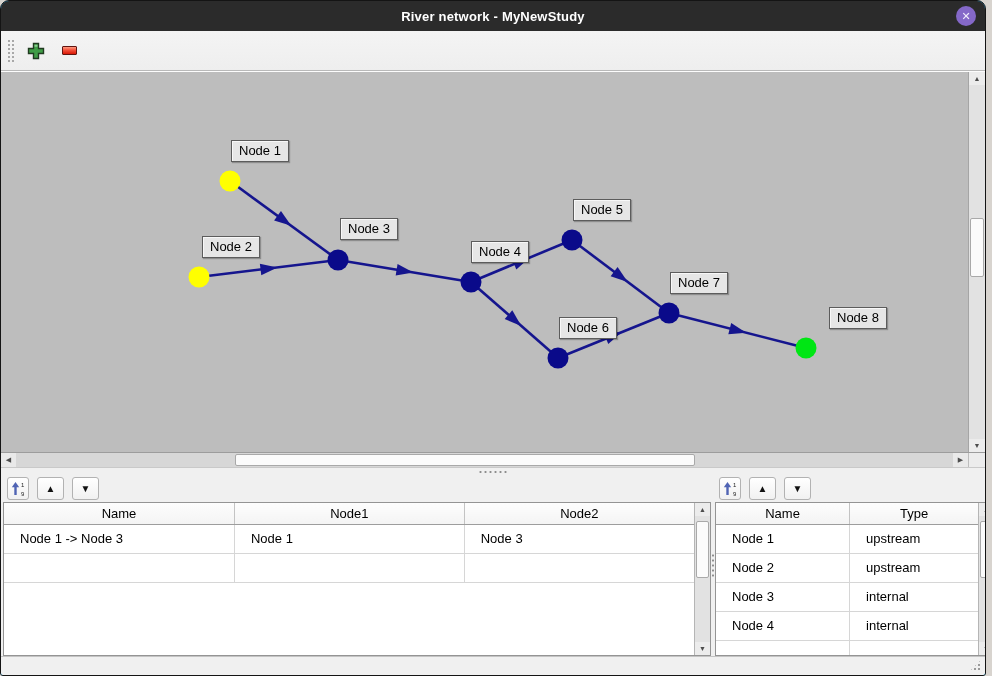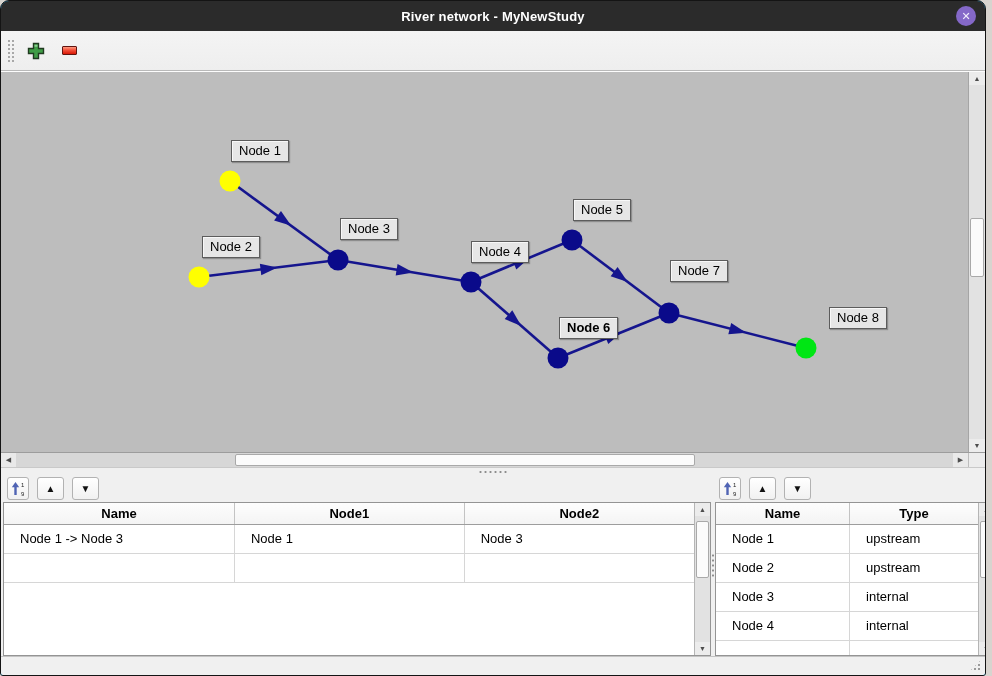--- a/index.html
+++ b/index.html
@@ -59,21 +59,21 @@
   .pane-right{flex:1;}
   .pane-toolbar{height:27px;display:flex;align-items:center;padding-left:6px;gap:8px;flex:0 0 auto;}
   .pane-right .pane-toolbar{padding-left:4px;}
   .sq-btn{height:23px;background:linear-gradient(#ffffff,#f1f1f1);border:1px solid #b2b2b2;
     border-radius:3px;display:flex;align-items:center;justify-content:center;}
   .sort-btn{width:22px;}
   .arrow-btn{width:27px;font-size:10px;color:#111;}
   .table-outer{flex:1;display:flex;border:1px solid #949494;background:#fff;margin-left:2px;margin-right:0;overflow:hidden;}
   .pane-right .table-outer{margin-left:0;}
   table.grid{border-collapse:collapse;table-layout:fixed;font-size:13px;color:#000;align-self:flex-start;}
-  table.grid th{height:21px;font-weight:bold;background:linear-gradient(#fdfdfd,#f4f4f4);
+  table.grid th{height:21px;font-weight:normal;background:linear-gradient(#fdfdfd,#f4f4f4);
     border-bottom:1px solid #9d9d9d;border-right:1px solid #c3c3c3;padding:0 4px;text-align:center;}
   table.grid th:last-child{border-right:none;}
   table.grid td{height:29px;border-bottom:1px solid #d6d6d6;border-right:1px solid #d6d6d6;
     padding:0 16px;background:#fff;white-space:nowrap;overflow:hidden;}
   table.grid td:last-child{border-right:none;}
   .tbl-vscroll{width:16px;background:#ececec;border-left:1px solid #b5b5b5;display:flex;flex-direction:column;flex:0 0 auto;}
   
   .statusbar{height:19px;background:#f0f0f0;border-top:1px solid #c4c4c4;position:relative;}
   .resize-grip{position:absolute;right:3px;bottom:3px;width:13px;height:13px;
     background-image:radial-gradient(circle,#9a9a9a 1px,transparent 1.2px);
@@ -140,22 +140,22 @@
       </div>
       <div class="scroll-btn">
           <span>▼</span>
         </div>
     </div>
   <div class="node-label" style="left: 230px; top: 68px;">Node 1</div>
       <div class="node-label" style="left: 201px; top: 164px;">Node 2</div>
       <div class="node-label" style="left: 339px; top: 146px;">Node 3</div>
       <div class="node-label" style="left: 470px; top: 169px;">Node 4</div>
       <div class="node-label" style="left: 572px; top: 127px;">Node 5</div>
-      <div class="node-label" style="left: 558px; top: 245px; font-weight: bold;">Node 6</div>
-      <div class="node-label" style="left: 669px; top: 188px;">Node 7</div>
+      <div class="node-label" style="left: 558px; top: 245px;">Node 6</div>
+      <div class="node-label" style="left: 669px; top: 200px;">Node 7</div>
       <div class="node-label" style="left: 828px; top: 235px;">Node 8</div>
     </div>
 
   <div class="hscroll-row">
     <div class="hbtn">
         <span>◀</span>
       </div>
     <div class="htrough">
       <div class="hthumb" style="left:219px;width:460px;"></div>
     </div>

